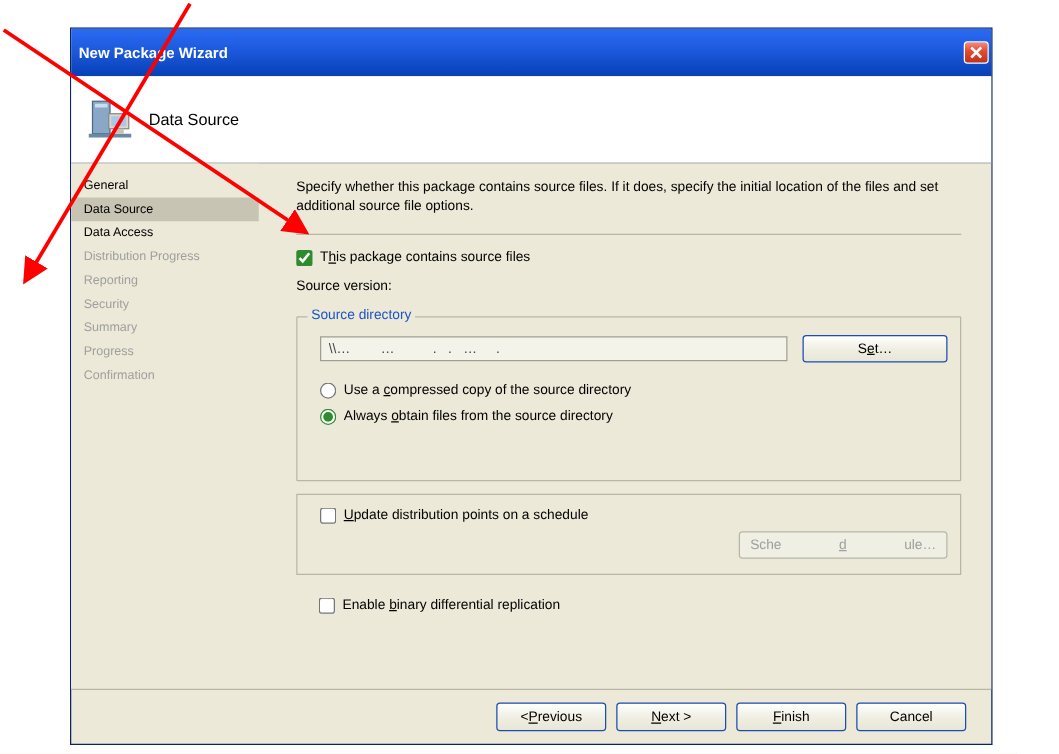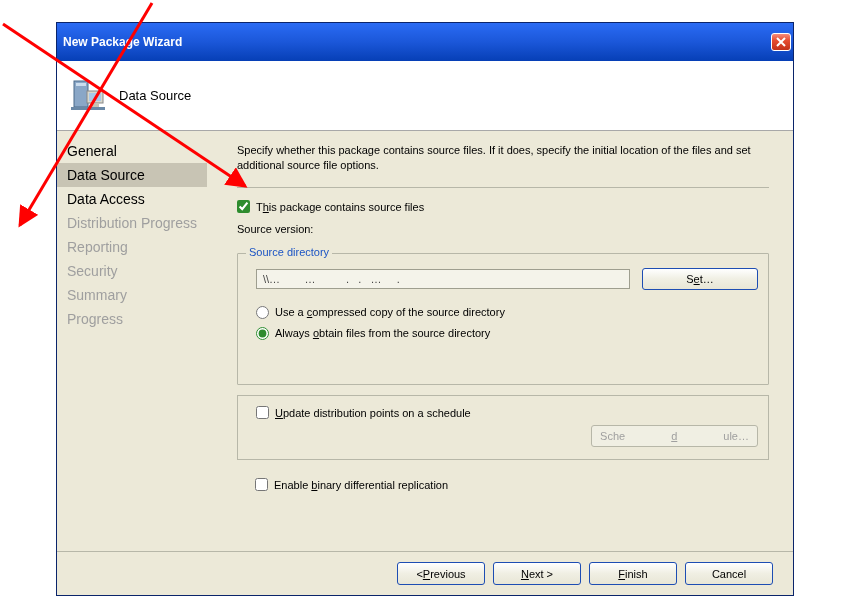--- a/index.html
+++ b/index.html
@@ -12,28 +12,28 @@
     .titlebar { height:38px; background:linear-gradient(to bottom,#2a6bf4 0%,#1b57d9 50%,#063fb6 100%); color:#fff; display:flex; align-items:center; padding:0 2px 0 6px; font-weight:bold; font-size:12px; }
     .titlebar .title { flex:1; }
     .close-btn { width:20px; height:18px; background:linear-gradient(to bottom,#f68c7b 0%,#e64d32 40%,#c2311a 100%); border:1px solid #fff; border-radius:3px; display:flex; align-items:center; justify-content:center; color:#fff; font-weight:bold; cursor:pointer; font-size:11px; }
     .body { flex:1; display:flex; flex-direction:column; }
     .header-strip { background:#fff; height:70px; border-bottom:1px solid #a8a8a8; display:flex; align-items:center; padding-left:12px; }
     .header-strip .icon { width:38px; height:38px; margin-right:12px; }
     .header-strip .icon svg { display:block; }
     .header-strip .page-title { font-size:13px; }
     .main-row { flex:1; display:flex; background:#ece9d8; }
     .sidebar { width:150px; background:#ece9d8; padding-top:8px; }
-    .nav-item { padding:4px 0 4px 10px; font-size:14px; cursor:pointer; }
+    .nav-item { padding:4px 0 4px 10px; font-size:10px; cursor:pointer; }
     .nav-item.enabled { color:#000; }
     .nav-item.active { background:#c8c4b4; color:#000; }
     .nav-item.disabled { color:#9f9f9f; cursor:default; }
     .content { flex:1; padding:12px 24px 4px 30px; }
     .instructions { margin-bottom:14px; line-height:1.35; padding-right:10px; }
     hr.sep { border:none; border-top:1px solid #b7b7a8; margin:0 0 12px 0; }
-    .check-row { display:flex; align-items:flex-end; margin-bottom:10px; }
+    .check-row { display:flex; align-items:center; margin-bottom:10px; }
     .check-row input[type=checkbox] { margin:0 6px 0 0; width:13px; height:13px; accent-color:#2e8c2e; }
     .label-text { }
     .sv-label { margin-bottom:18px; }
     .fieldset { border:1px solid #b7b7a8; border-radius:1px; padding:14px 10px 36px 18px; position:relative; margin-bottom:10px; }
     .fieldset .legend { position:absolute; top:-8px; left:8px; background:#ece9d8; padding:0 3px; color:#1b54c4; font-size:11px; }
     .path-row { display:flex; align-items:center; gap:12px; margin-bottom:16px; }
     .path-input { flex:1; height:20px; background:#f4f3ea; border:1px solid #9e9e8f; padding:2px 6px; font-family:inherit; font-size:11px; color:#444; }
     .btn { height:22px; min-width:112px; background:linear-gradient(to bottom,#fff 0%,#f0efe3 50%,#e8e6d6 100%); border:1px solid #1d4db3; border-radius:3px; font-family:inherit; font-size:11px; cursor:pointer; display:flex; align-items:center; justify-content:center; padding:0 8px; }
     .btn.disabled { color:#9f9f9f; border-color:#b7b7a8; background:#f0efe3; cursor:default;gap:46px; }
     .radio-row { display:flex; align-items:center; margin-bottom:8px; }
@@ -97,20 +97,21 @@
     <div class="main-row">
       <div class="sidebar">
         <div class="nav-item enabled">General</div>
         <div class="nav-item active">Data Source</div>
         <div class="nav-item enabled">Data Access</div>
         <div class="nav-item disabled">Distribution Progress</div>
         <div class="nav-item disabled">Reporting</div>
         <div class="nav-item disabled">Security</div>
         <div class="nav-item disabled">Summary</div>
         <div class="nav-item disabled">Progress</div>
+        <div class="nav-item disabled">Confirmation</div>
       </div>
 
       <div class="content">
         <div class="instructions">Specify whether this package contains source files. If it does, specify the initial location of the files and set additional source file options.</div>
         <hr class="sep">
 
         <div class="check-row">
           <input type="checkbox" checked="" style="">
           <span class="label-text">
             <span>T</span><u>h</u><span>is package contains source files</span>

